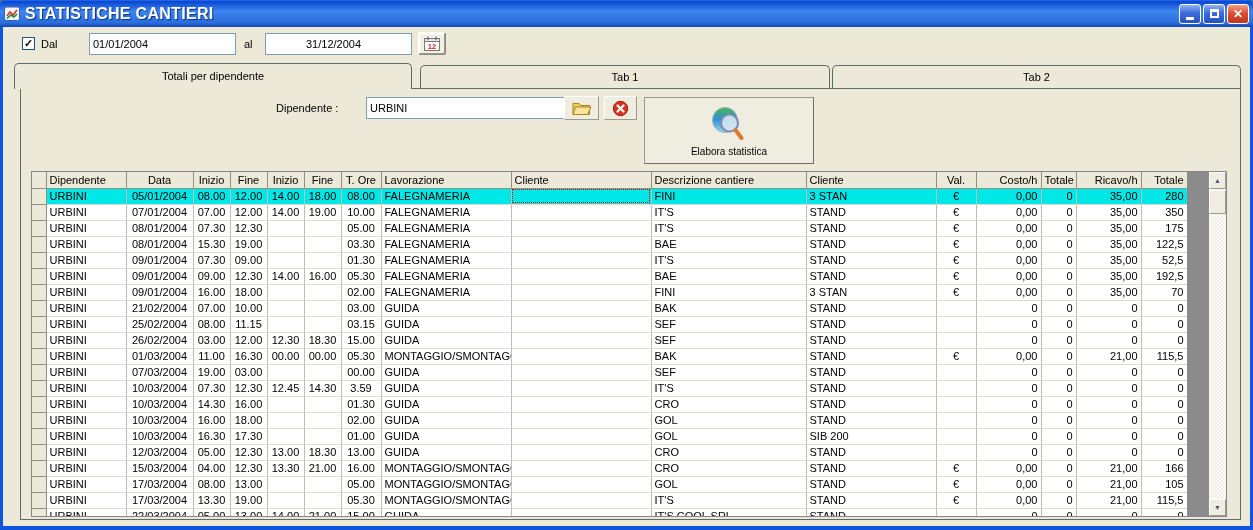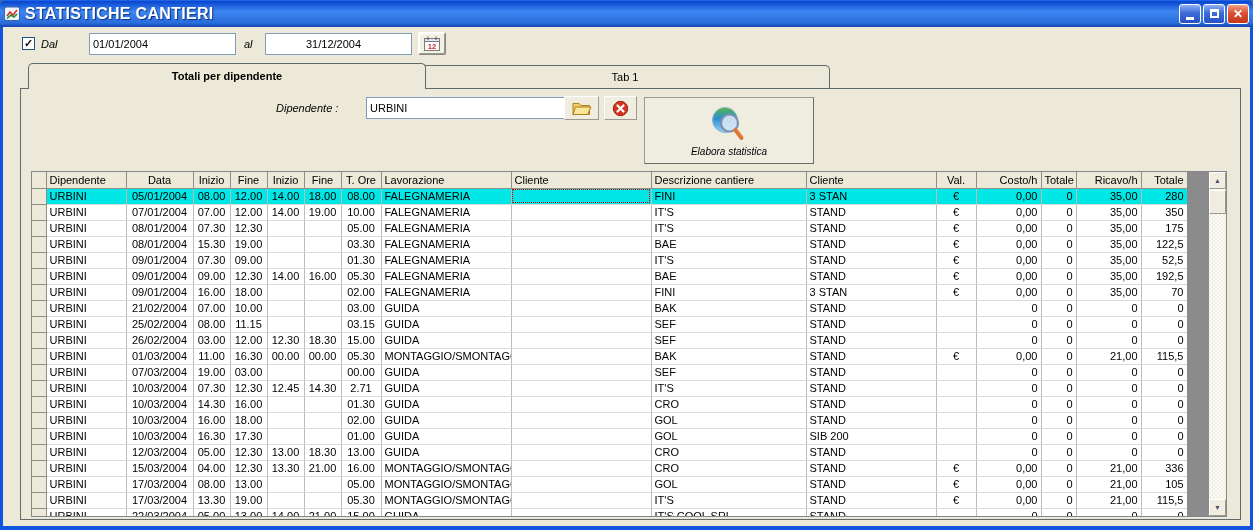--- a/index.html
+++ b/index.html
@@ -15,37 +15,37 @@
     text-shadow:1px 1px 1px #0a2f7a; letter-spacing:.3px; flex:1; white-space:nowrap; }
   .winbtn { width:22px; height:20px; margin-left:2px; border:1px solid #fff;
     border-radius:3px; display:flex; align-items:center; justify-content:center; cursor:pointer; }
   .winbtn.blue { background:linear-gradient(180deg,#8fb0f4 0%,#3d6cd8 45%,#2a55c8 90%); }
   .winbtn.red  { background:linear-gradient(180deg,#f1a088 0%,#dd4f32 45%,#c83a1d 90%); }
   .glyph-min { width:8px; height:3px; background:#fff; margin-top:9px; }
   .glyph-max { width:9px; height:9px; border:2px solid #fff; border-top-width:3px; }
   .glyph-close { color:#fff; font-size:12px; font-weight:bold; line-height:1; }
   
   .bodyarea { position:absolute; left:3px; top:27px; right:3px; bottom:4px; background:#ece9d8; }
-  label, .lbl { font-size:11px; color:#000;font-style:italic; }
+  label, .lbl { font-size:11px; color:#000; }
   .xp-input { position:absolute; height:22px; border:1px solid #7f9db9; background:#fff;
     font-family:"Liberation Sans",sans-serif; font-size:11px; padding:0 3px; }
   
   .checkbox { position:absolute; left:19px; top:10px; width:13px; height:13px; background:#fff;
     border:1px solid #1c5180; font-size:11px; line-height:11px; text-align:center;
     font-weight:bold; color:#111; cursor:pointer; }
   .dal-label { position:absolute; left:38px; top:11px; }
   .al-label  { position:absolute; left:241px; top:11px; }
   .cal-btn { position:absolute; left:415px; top:5px; width:28px; height:23px;
     background:#f3f1e4; border:1px solid #888; border-top-color:#fff; border-left-color:#fff;
     box-shadow:1px 1px 0 #707070 inset 0 0; display:flex; align-items:center; justify-content:center; cursor:pointer;
     border-radius:2px; box-shadow:inset -1px -1px 0 #9a9a93, inset 1px 1px 0 #ffffff; }
   
   .tab { position:absolute; background:#ece9d8; border:1px solid #5f6b6c; border-bottom:none;
     border-radius:5px 5px 0 0; font-size:11px; text-align:center; cursor:pointer; }
-  .tab.active { left:25px; top:36px; width:398px; height:26px; font-weight:bold; padding-top:6px; z-index:3; }
+  .tab.active { left:11px; top:36px; width:398px; height:26px; font-weight:normal; padding-top:6px; z-index:3; }
   .tab.t1 { left:417px; top:38px; width:410px; height:36px; padding-top:5px; z-index:1; }
   .tab.t2 { left:829px; top:38px; width:409px; height:24px; padding-top:5px; z-index:1; }
   .tabpage { position:absolute; left:17px; top:61px; width:1221px; height:432px;
     background:#ece9d8; border:1px solid #5f6b6c; z-index:2; }
   
   .dip-label { position:absolute; left:255px; top:13px; }
   .dip-input { left:345px; top:8px; width:211px; }
   .tool-btn { position:absolute; top:7px; height:24px; background:#f0ede0;
     border:1px solid #9a9a93; border-top-color:#fff; border-left-color:#fff;
     display:flex; align-items:center; justify-content:center; cursor:pointer; }
@@ -119,20 +119,21 @@
         <rect x="1.5" y="2.5" width="15" height="12" fill="#ffffff" stroke="#7a7a7a"></rect>
         <rect x="1.5" y="2.5" width="15" height="3" fill="#dfe6f5" stroke="#7a7a7a"></rect>
         <line x1="5" y1="0.5" x2="5" y2="4" stroke="#555"></line>
         <line x1="13" y1="0.5" x2="13" y2="4" stroke="#555"></line>
         <text x="9" y="12.5" font-size="7.5" fill="#d42222" text-anchor="middle" font-weight="bold" font-family="Liberation Sans, sans-serif">12</text>
       </svg>
     </div>
 
     <div class="tab active">Totali per dipendente</div>
     <div class="tab t1">Tab 1</div>
+    <div class="tab t2">Tab 2</div>
 
     <div class="tabpage">
 
       <label class="dip-label lbl">Dipendente :</label>
       <input class="xp-input dip-input" value="URBINI" style="">
 
       <div class="tool-btn btn-open">
         <svg width="20" height="16" viewBox="0 0 20 16">
           <path d="M1 3.5 h6 l2 2 h8.5 v9 H1 z" fill="#f2cd60" stroke="#a8821c"></path>
           <path d="M3.5 7 h15.5 l-3.5 7.5 H1 z" fill="#fbe59a" stroke="#a8821c"></path>
@@ -433,21 +434,21 @@
                 <td class="al-r">0</td>
               </tr>
               <tr>
                 <td class="selcell"></td>
                 <td class="al-l">URBINI</td>
                 <td class="al-c">10/03/2004</td>
                 <td class="al-c">07.30</td>
                 <td class="al-c">12.30</td>
                 <td class="al-c">12.45</td>
                 <td class="al-c">14.30</td>
-                <td class="al-c">2.71</td>
+                <td class="al-c">3.59</td>
                 <td class="al-l">GUIDA</td>
                 <td class="al-l"></td>
                 <td class="al-l">IT'S</td>
                 <td class="al-l">STAND</td>
                 <td class="al-c"></td>
                 <td class="al-r">0</td>
                 <td class="al-r">0</td>
                 <td class="al-r">0</td>
                 <td class="al-r">0</td>
               </tr>
@@ -537,21 +538,21 @@
                 <td class="al-c">21.00</td>
                 <td class="al-c">16.00</td>
                 <td class="al-l">MONTAGGIO/SMONTAGGIO</td>
                 <td class="al-l"></td>
                 <td class="al-l">CRO</td>
                 <td class="al-l">STAND</td>
                 <td class="al-c">€</td>
                 <td class="al-r">0,00</td>
                 <td class="al-r">0</td>
                 <td class="al-r">21,00</td>
-                <td class="al-r">336</td>
+                <td class="al-r">166</td>
               </tr>
               <tr>
                 <td class="selcell"></td>
                 <td class="al-l">URBINI</td>
                 <td class="al-c">17/03/2004</td>
                 <td class="al-c">08.00</td>
                 <td class="al-c">13.00</td>
                 <td class="al-c"></td>
                 <td class="al-c"></td>
                 <td class="al-c">05.00</td>

